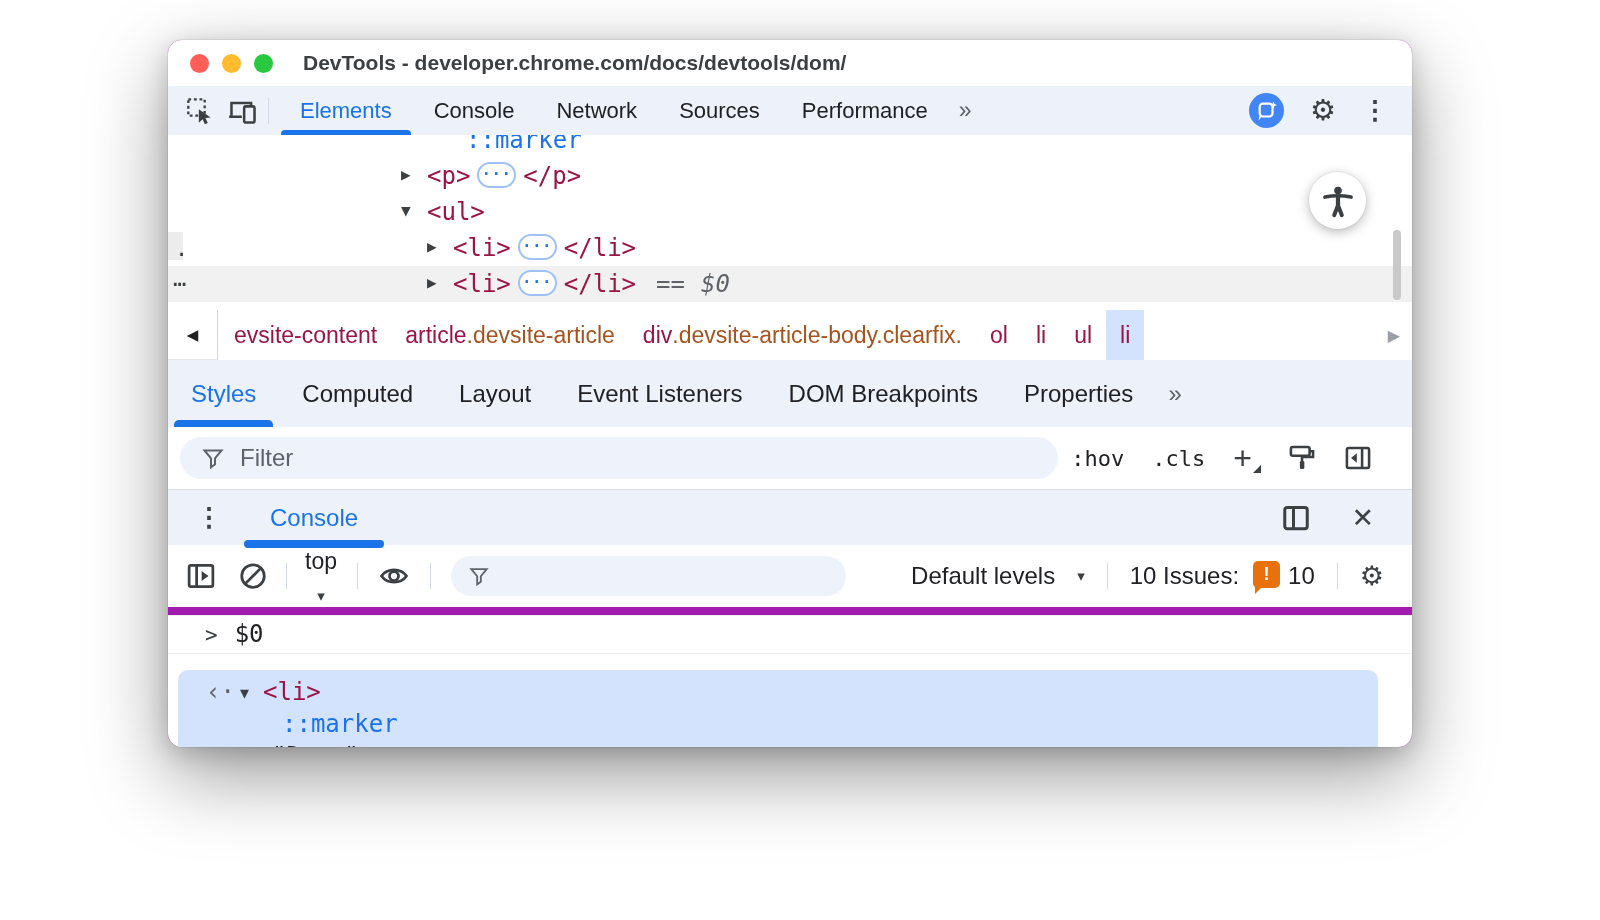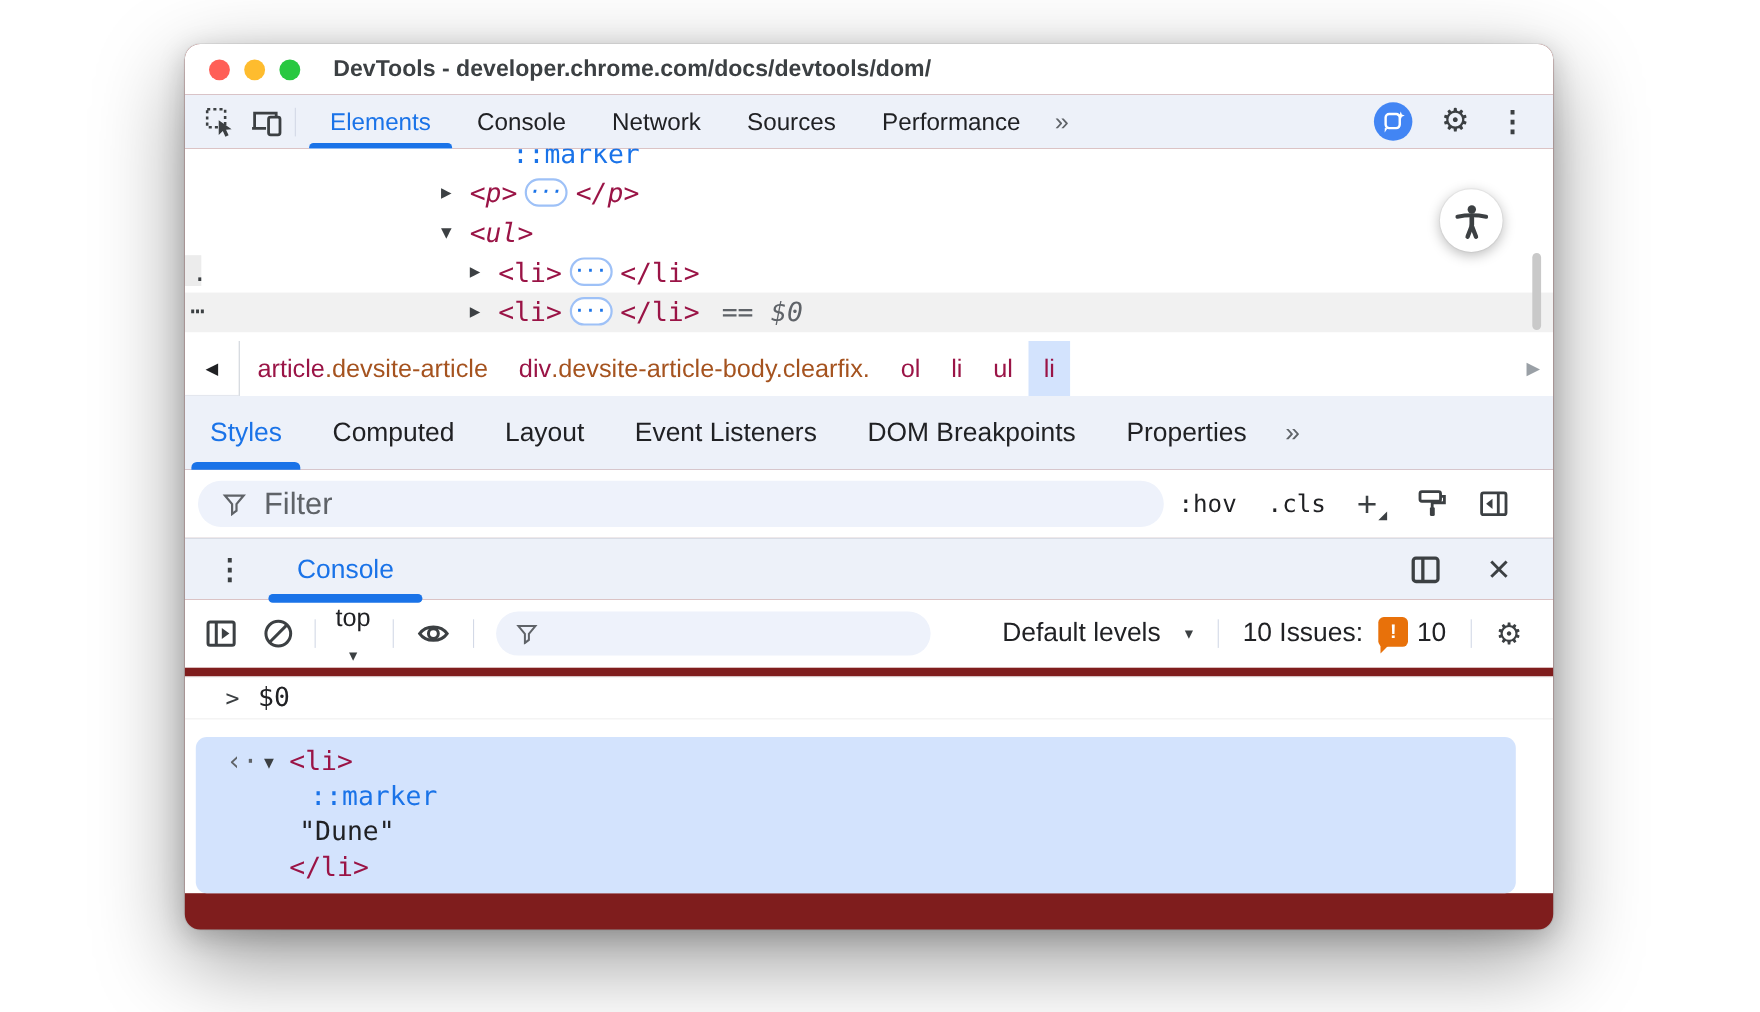--- a/index.html
+++ b/index.html
@@ -1,19 +1,19 @@
 <!DOCTYPE html>
 <html><head>
 <meta charset="utf-8">
 <style>
   * { margin:0; padding:0; box-sizing:border-box; }
   html,body { width:1600px; height:920px; background:#ffffff; overflow:hidden;
     font-family:"Liberation Sans", sans-serif; }
-  .window { position:absolute; left:168px; top:40px; width:1244px; height:805px;
-    background:#7f1d1d; border-radius:14px; overflow:hidden;
+  .window { position:absolute; left:168px; top:40px; width:1244px; height:707px;
+    background:#a21caf; border-radius:14px; overflow:hidden;
     box-shadow:0 28px 80px rgba(0,0,0,.40), 0 6px 24px rgba(0,0,0,.18), 0 0 0 1px rgba(0,0,0,.06); }
 
   
   .titlebar { height:46px; background:#fff; display:flex; align-items:center; }
   .lights { display:flex; gap:13px; padding-left:22px; }
   .light { width:19px; height:19px; border-radius:50%; }
   .title { margin-left:30px; font-size:21px; font-weight:bold; color:#3c4043; }
 
   
   .toolbar { height:49px; background:#edf1f9; display:flex; align-items:center; }
@@ -33,21 +33,21 @@
   .kebab { font-size:26px; color:#3c4043; font-weight:bold; }
   .gear { font-size:29px; color:#3c4043; line-height:1; }
 
   
   .elements-panel { position:relative; height:175px; overflow:hidden; background:#fff;
     font-family:"DejaVu Sans Mono", monospace; font-size:24px; color:#202124; }
   .dom-rows { margin-top:-13px; }
   .dom-row { height:36px; line-height:36px; white-space:nowrap; }
   .dom-row.selected { background:#f1f1f1; }
   .r0 { padding-left:298px; }
-  .r12 { padding-left:233px;font-style:italic; }
+  .r12 { padding-left:233px; }
   .r34 { padding-left:259px; }
   .tw { display:inline-block; width:26px; font-size:16px; color:#3c4043; vertical-align:middle;
     transform:translateY(-2px); }
   .tag { color:#9a1446; }
   .marker-blue { color:#1a73e8; }
   .pill { display:inline-block; width:39px; height:26px; border:2px solid #9ec1f7; border-radius:14px;
     background:#fff; color:#1a73e8; font-size:15px; line-height:20px; text-align:center;
     vertical-align:middle; margin:0 7px; font-weight:bold; letter-spacing:1px; transform:translateY(-2px); }
   .eq { color:#5f6368; margin-left:20px; }
   .dollar { color:#5f6368; font-style:italic; margin-left:16px; }
@@ -80,21 +80,21 @@
     display:flex; align-items:center; position:relative; white-space:nowrap; }
   .stab.active { color:#1a73e8; }
   .stab.active::after { content:""; position:absolute; left:6px; right:6px; bottom:0;
     height:7px; border-radius:5px 5px 0 0; background:#1a73e8; }
   .smore { font-size:24px; color:#5f6368; margin-left:12px; letter-spacing:-2px; }
 
   
   .filterrow { height:62px; background:#fff; display:flex; align-items:center; }
   .filterpill { margin-left:12px; width:878px; height:42px; border-radius:21px; background:#eef2fb;
     display:flex; align-items:center; padding-left:22px; gap:16px; flex:none; }
-  .filterpill input { border:none; outline:none; background:transparent; font-size:28px;
+  .filterpill input { border:none; outline:none; background:transparent; font-size:24px;
     color:#202124; width:700px; font-family:"Liberation Sans",sans-serif; }
   .filterpill input::placeholder { color:#5f6368; }
   .filter-right { display:flex; align-items:center; margin-left:auto; gap:28px; padding-right:40px; }
   .pseudo-chip { font-family:"DejaVu Sans Mono",monospace; font-size:22px; color:#202124; }
   .plus-btn { position:relative; font-size:32px; color:#3c4043; line-height:1; margin-right:8px; }
   .plus-btn::after { content:""; position:absolute; right:-9px; bottom:1px;
     border-left:8px solid transparent; border-bottom:8px solid #3c4043; }
 
   
   .cheader { height:56px; background:#edf1f9; border-top:1px solid #d8dce5;
@@ -219,20 +219,23 @@
         <path d="M12 15 L9.3 22" stroke="#3c4043" stroke-width="2.8" stroke-linecap="round"></path>
         <path d="M12 15 L14.7 22" stroke="#3c4043" stroke-width="2.8" stroke-linecap="round"></path>
       </svg>
     </div>
   </div>
 
   <div class="crumbbar">
     <div class="backbox">◀</div>
     <div class="crumbs">
       <div class="crumb">
+          <span class="ctag">evsite-content</span>
+        </div>
+      <div class="crumb">
           <span class="ctag">article</span>
           <span class="ccls">.devsite-article</span>
         </div>
       <div class="crumb">
           <span class="ctag">div</span>
           <span class="ccls">.devsite-article-body.clearfix.</span>
         </div>
       <div class="crumb">
           <span class="ctag">ol</span>
         </div>

